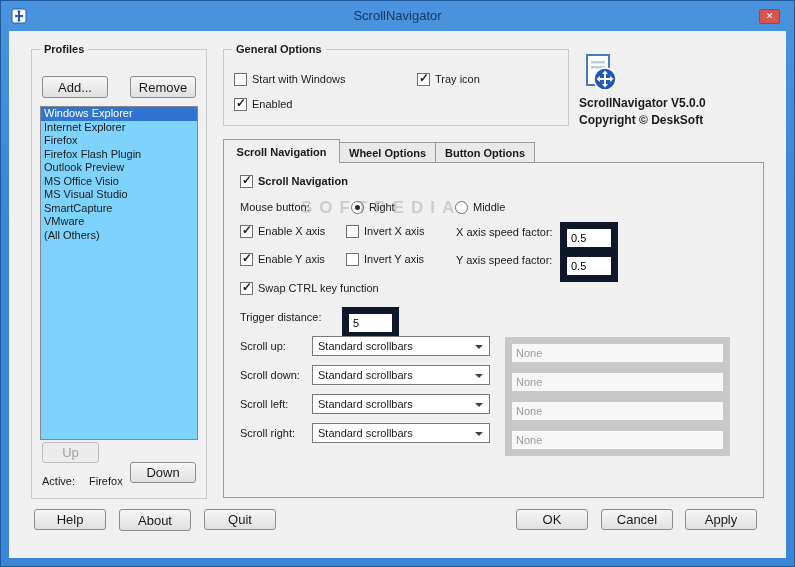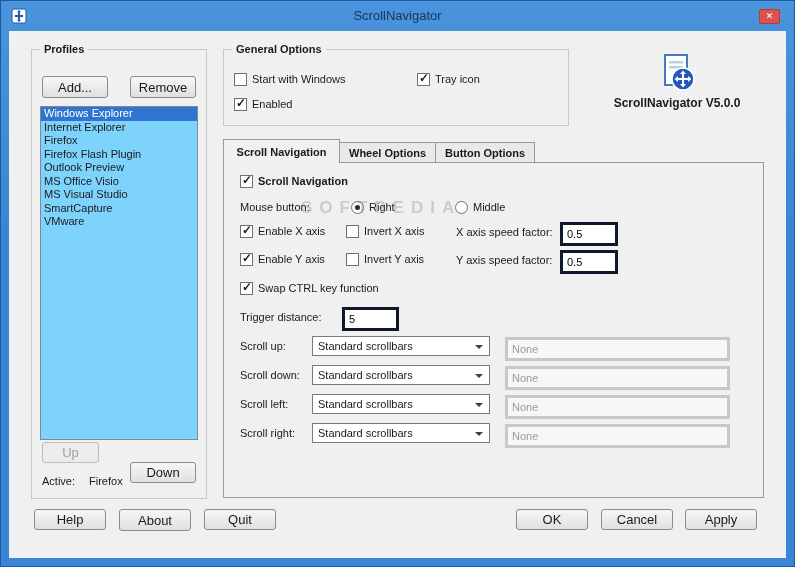--- a/index.html
+++ b/index.html
@@ -61,21 +61,21 @@
     content:"✓"; position:absolute; left:1px; top:-3px;
     font-size:12px; font-weight:bold; color:#1a1a1a;
   }
   .radio .cbx { border-radius:50%; }
   .radio.on .cbx::after {
     content:""; position:absolute; left:3px; top:3px; width:5px; height:5px;
     border-radius:50%; background:#2b2b2b;
   }
 
   .tb {
-    position:absolute; border:3px solid #0f172a; background:#fff;
+    position:absolute; border:7px solid #0f172a; background:#fff;
     font-family:"Liberation Sans", sans-serif; font-size:11px; padding:9px 4px; outline:none;
   }
   .tb.disabled { background:#f7f7f7; border-color:#c8c8c8; color:#9a9a9a; }
 
   .combo {
     position:absolute; border:1px solid #7a7a7a; background:#fff;
     display:flex; align-items:center; padding:0 18px 0 5px; font-size:11px; white-space:nowrap; overflow:hidden;
   }
   .combo::after {
     content:""; position:absolute; right:6px; top:8px;
@@ -84,21 +84,21 @@
 
   .tab {
     position:absolute; border:1px solid #999; border-bottom:none;
     display:flex; align-items:center; justify-content:center;
     font-weight:bold; font-size:11px; white-space:nowrap; cursor:default;
   }
   .tab.active { z-index:3; background:#f0f0f0; }
   .tab.inactive { z-index:1; background:#e9e9e9; }
   .panel { position:absolute; border:1px solid #999; background:#f0f0f0; z-index:2; }
 
-  .branding { position:absolute; text-align:center; }
+  .branding { position:absolute; }
   .branding .line { font-weight:bold; font-size:12px; line-height:17px; }
 
   .watermark {
     position:absolute; z-index:10; pointer-events:none;
     font-weight:bold; font-size:17px; letter-spacing:7px;
     color:rgba(110,110,125,0.28);
   }
 </style>
 </head>
 <body>
@@ -130,20 +130,21 @@
       <div class="list" style="left:8px; top:56px; width:158px; height:334px;">
         <div class="list-item selected">Windows Explorer</div>
         <div class="list-item">Internet Explorer</div>
         <div class="list-item">Firefox</div>
         <div class="list-item">Firefox Flash Plugin</div>
         <div class="list-item">Outlook Preview</div>
         <div class="list-item">MS Office Visio</div>
         <div class="list-item">MS Visual Studio</div>
         <div class="list-item">SmartCapture</div>
         <div class="list-item">VMware</div>
+        <div class="list-item">(All Others)</div>
       </div>
 
       <div class="btn disabled" style="left:10px; top:392px; width:57px; height:21px;">Up</div>
       <div class="btn" style="left:98px; top:412px; width:66px; height:21px;">Down</div>
 
       <div class="lab" style="left:10px; top:424px; display:flex; gap:14px;">
         <span>Active:</span>
         <span>Firefox</span>
       </div>
     </div>
@@ -172,20 +173,21 @@
         <rect x="12" y="13" width="14" height="2.5" fill="#b9cdea"></rect>
         <circle cx="26" cy="26" r="11" fill="#2458b8" stroke="#ffffff" stroke-width="1.5"></circle>
         <rect x="25" y="20" width="2" height="12" fill="#ffffff"></rect>
         <rect x="20" y="25" width="12" height="2" fill="#ffffff"></rect>
         <path d="M26 17.5 l3 3.5 h-6 z" fill="#ffffff"></path>
         <path d="M26 34.5 l-3 -3.5 h6 z" fill="#ffffff"></path>
         <path d="M17.5 26 l3.5 -3 v6 z" fill="#ffffff"></path>
         <path d="M34.5 26 l-3.5 3 v-6 z" fill="#ffffff"></path>
       </svg>
       <div class="line">ScrollNavigator V5.0.0</div>
+      <div class="line">Copyright © DeskSoft</div>
     </div>
 
     <div class="tab active" style="left:214px; top:108px; width:117px; height:24px;">Scroll Navigation</div>
     <div class="tab inactive" style="left:330px; top:111px; width:97px; height:20px;">Wheel Options</div>
     <div class="tab inactive" style="left:426px; top:111px; width:100px; height:20px;">Button Options</div>
 
     <div class="panel" style="left:214px; top:131px; width:541px; height:336px;">
 
       <div class="cb on" style="left:16px; top:11px;">
         <span class="cbx"></span>

